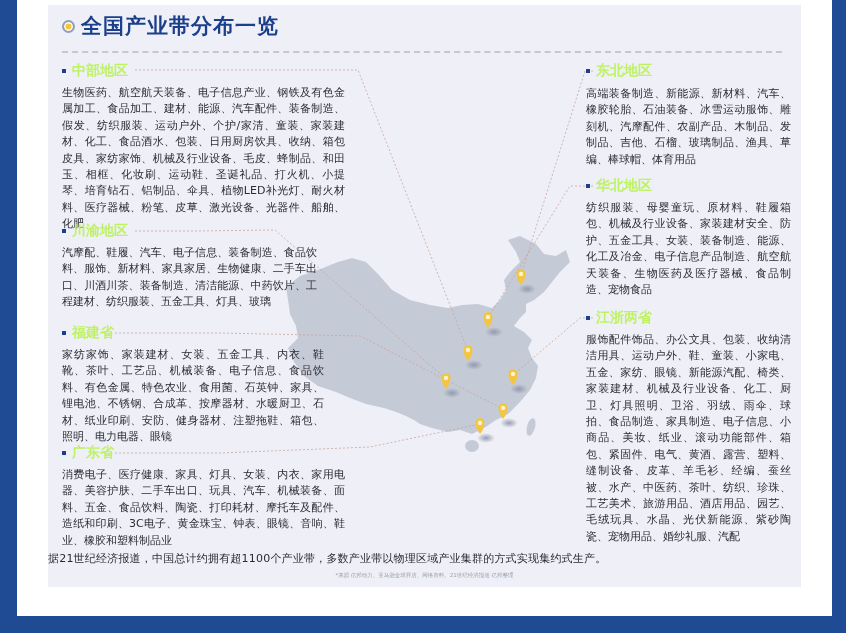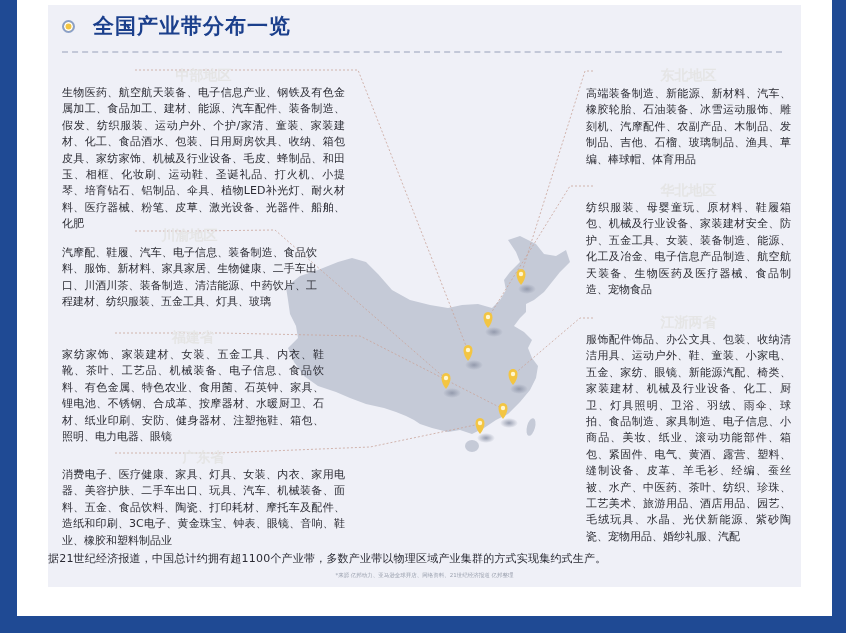--- a/index.html
+++ b/index.html
@@ -14,42 +14,41 @@
     left: 17px; top: 0; width: 815px; height: 616px;
     background: #ffffff;
   }
   .panel {
     position: absolute;
     left: 48px; top: 5px; width: 753px; height: 582px;
     background: #eff0f7;
   }
   .title-row {
     position: absolute; left: 62px; top: 12px;
-    display: flex; align-items: center; gap: 18px;
+    display: flex; align-items: center; gap: 6px;
   }
   .title-dot {
     width: 13px; height: 13px; border-radius: 50%;
     border: 2px solid #8ba0c8; background: #f3c542;
     box-shadow: inset 0 0 0 1.5px #fff;
   }
   .title-text {
     font-size: 21px; font-weight: bold; color: #1b3f8c; letter-spacing: 1px;
   }
   .title-dash {
     position: absolute; left: 62px; top: 51px; width: 720px; height: 0;
     border-top: 2px dashed #c3c8d8;
   }
   .region {
     position: absolute;
   }
   .region-head {
     display: flex; align-items: center; gap: 6px;
-    font-size: 14px; font-weight: bold; color: #e5e5e5;
+    font-size: 14px; font-weight: bold; color: #bef264;
     height: 20px;
-    flex-direction: column;
   }
   .bullet {
     width: 4px; height: 4px; background: #1b3f8c; display: inline-block;
   }
   .region-body {
     margin-top: 4px;
     font-size: 11px; line-height: 16.4px; color: #2c2c34;
     text-align: justify;
   }
   .map-wrap { position: absolute; left: 0; top: 0; width: 846px; height: 633px; pointer-events: none; }

